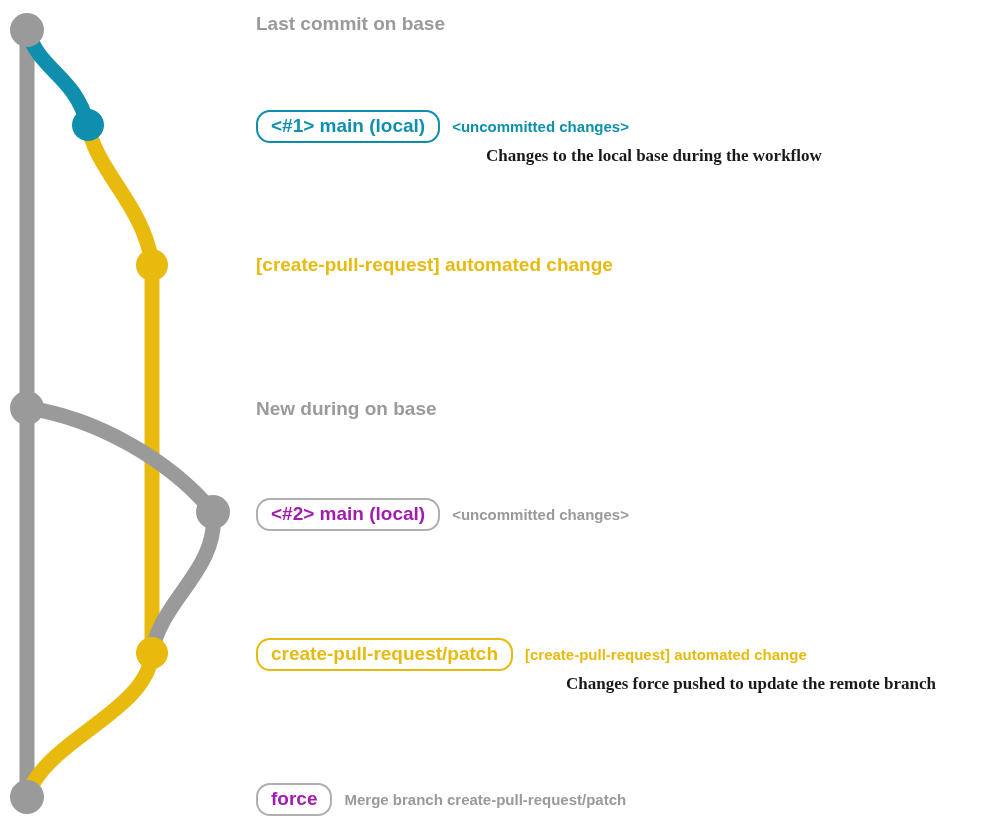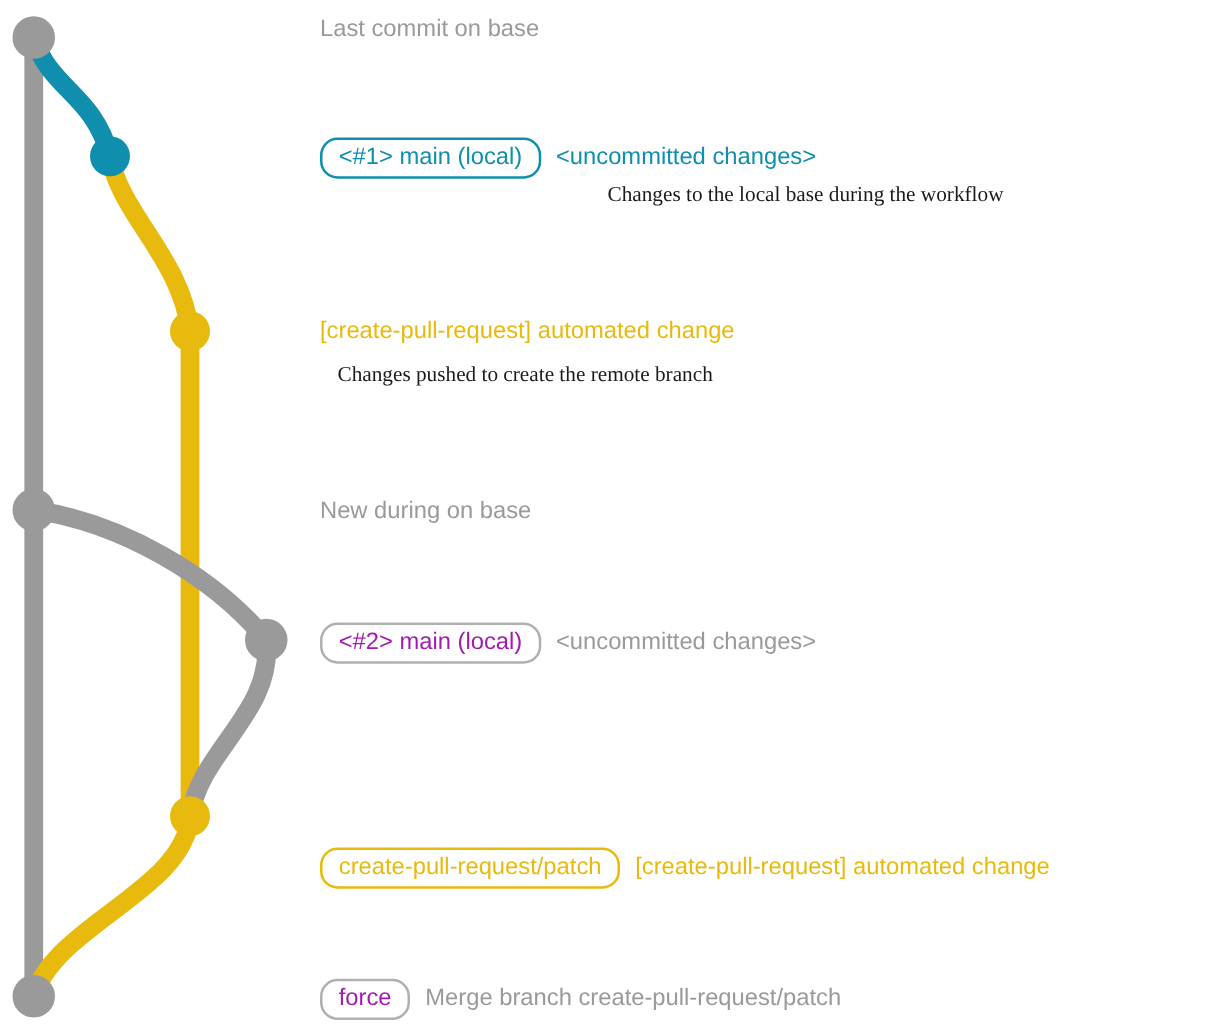--- a/index.html
+++ b/index.html
@@ -22,20 +22,21 @@
     width: 981px;
     height: 827px;
   }
 
   .anno-layer {
     position: absolute;
     left: 0;
     top: 0;
     width: 981px;
     height: 613px;
+    font-weight: bold;
   }
 
   .anno-row {
     position: absolute;
     display: flex;
     align-items: baseline;
   }
 
   .pill {
     display: inline-flex;
@@ -49,21 +50,21 @@
     color: #9a9a9a;
     white-space: nowrap;
     box-sizing: border-box;
     background: #ffffff;
   }
   .pill.teal  { border-color: #0f8fad; color: #0f8fad; }
   .pill.gold  { border-color: #e8ba0d; color: #e8ba0d; }
   .pill.gray  { border-color: #b0b0b0; color: #a21caf; }
 
   .subject {
-    font-size: 19px;
+    font-size: 15px;
     line-height: 1.05;
     white-space: nowrap;
     margin-left: 12px;
   }
   .subject.teal { color: #0f8fad; }
   .subject.gold { color: #e8ba0d; }
   .subject.gray { color: #9a9a9a; }
 
   .standalone-subject {
     position: absolute;
@@ -116,32 +117,32 @@
 
   <div class="standalone-subject gray" style="left:256px; top:14px;">Last commit on base</div>
 
   <div class="anno-row" style="left:256px; top:110px;">
     <span class="pill teal">&lt;#1&gt; main (local)</span>
     <span class="subject teal">&lt;uncommitted changes&gt;</span>
   </div>
   <div class="body-note" style="left:486px; top:147px;">Changes to the local base during the workflow</div>
 
   <div class="standalone-subject gold" style="left:256px; top:255px;">[create-pull-request] automated change</div>
-  <div class="body-note" style="left:270px; top:291px;">Changes pushed to create the remote branch</div>
 
   <div class="standalone-subject gray" style="left:256px; top:399px;">New during on base</div>
 
   <div class="anno-row" style="left:256px; top:498px;">
     <span class="pill gray">&lt;#2&gt; main (local)</span>
     <span class="subject gray">&lt;uncommitted changes&gt;</span>
   </div>
 
-  <div class="anno-row" style="left:256px; top:638px;margin-top:40px;">
+  <div class="anno-row" style="left:256px; top:638px;">
     <span class="pill gold">create-pull-request/patch</span>
     <span class="subject gold">[create-pull-request] automated change</span>
   </div>
+  <div class="body-note" style="left:566px; top:675px;">Changes force pushed to update the remote branch</div>
 
   <div class="anno-row" style="left:256px; top:783px;">
     <span class="pill gray">force</span>
     <span class="subject gray">Merge branch create-pull-request/patch</span>
   </div>
 
 </div>
 
 </body></html>

